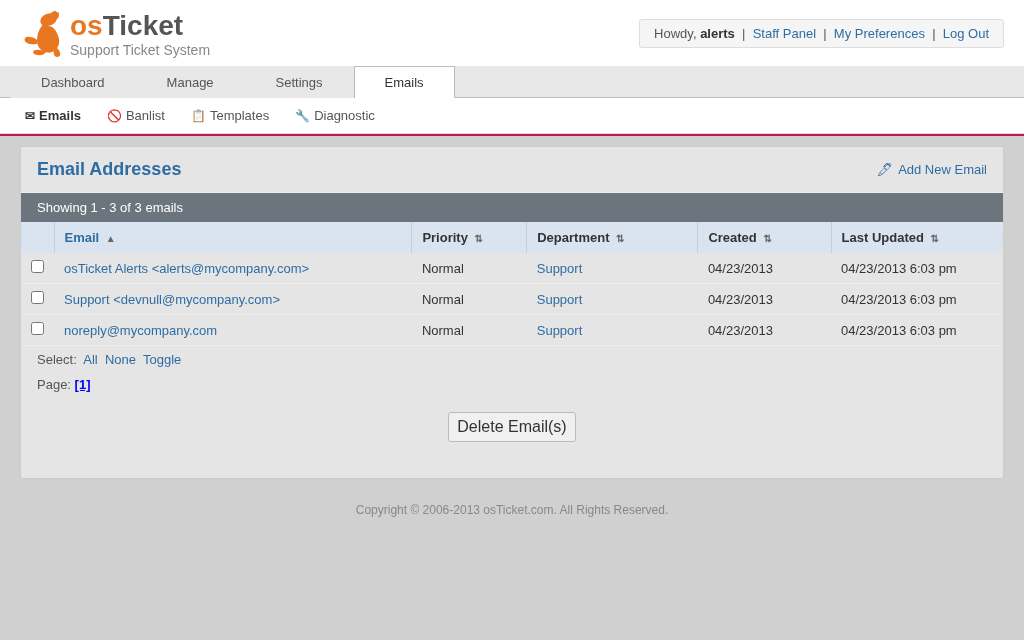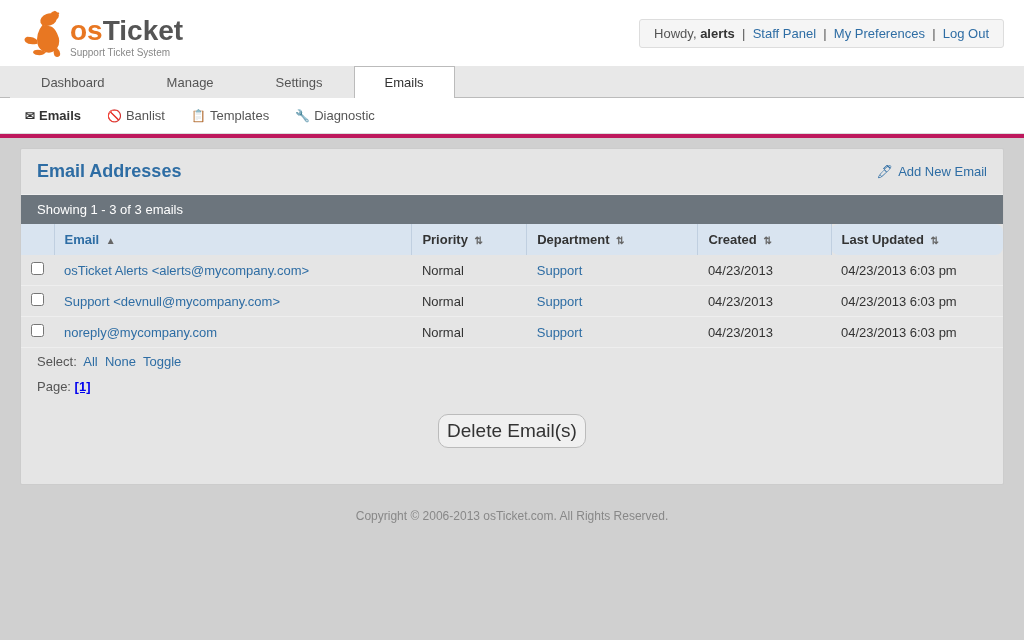--- a/index.html
+++ b/index.html
@@ -1,25 +1,25 @@
 <!DOCTYPE html>
 <html><head>
   <meta charset="utf-8">
   <style>
     * { margin: 0; padding: 0; box-sizing: border-box; }
     body { font-family: Arial, sans-serif; font-size: 13px; background: #d0d0d0; color: #333; }
 
     
-    #header { background: #0f766e; border-bottom: 4px solid #be185d; padding: 0; }
+    #header { background: #0f766e; border-bottom: 2px solid #be185d; padding: 0; }
     #header-top { display: flex; justify-content: space-between; align-items: center; padding: 8px 20px 8px 10px; background: #fff; }
     #logo-area { display: flex; align-items: center; }
     #logo-text { display: flex; flex-direction: column; }
     .logo-os { color: #e87722; font-size: 28px; font-weight: bold; line-height: 1; }
     .logo-ticket { color: #555; font-size: 28px; font-weight: bold; line-height: 1; }
-    .logo-sub { font-size: 10px; color: #888; margin-top: 2px; }
+    .logo-sub { font-size: 14px; color: #888; margin-top: 2px; }
     #user-bar { background: #f5f5f5; border: 1px solid #ddd; border-radius: 3px; padding: 6px 14px; font-size: 13px; color: #555; }
     #user-bar a { color: #2e6da4; text-decoration: none; }
     #user-bar .admin { font-weight: bold; color: #333; }
 
     
     #nav-tabs { background: #e8e8e8; border-bottom: 1px solid #bbb; display: flex; padding: 0 10px; }
     .nav-tab { padding: 8px 30px; cursor: pointer; font-size: 13px; color: #555; border: 1px solid transparent; border-bottom: none; margin-bottom: -1px; background: #e8e8e8; }
     .nav-tab.active { background: #fff; border-color: #bbb; border-bottom-color: #fff; color: #333; font-weight: normal; }
 
     
@@ -56,21 +56,21 @@
     .updated-col { width: 18%; border-radius: 8px; }
 
     
     #select-bar { padding: 6px 16px; font-size: 13px; color: #555; }
     #select-bar a { color: #2e6da4; text-decoration: none; cursor: pointer; }
     #page-bar { padding: 4px 16px; font-size: 13px; color: #555; }
     #page-bar strong { color: #333; }
 
     
     #action-bar { text-align: center; padding: 16px; }
-    .delete-btn { background: #f0f0f0; border: 1px solid #bbb; border-radius: 10px; padding: 5px 8px; font-size: 19px; cursor: pointer; color: #333; }
+    .delete-btn { background: #f0f0f0; border: 1px solid #bbb; border-radius: 3px; padding: 5px 8px; font-size: 16px; cursor: pointer; color: #333; }
 
     
     #footer { text-align: center; padding: 14px; font-size: 12px; color: #888; }
 
     
     .logo-container { display: flex; align-items: flex-end; gap: 0; }
     .logo-img { width: 60px; height: 50px; }
   </style>
 </head>
 <body>

